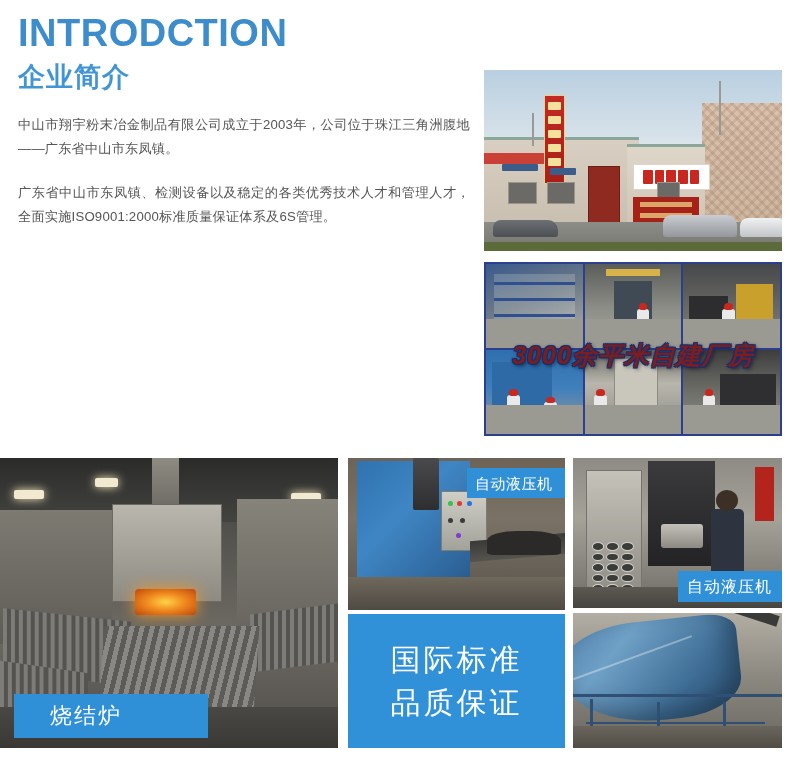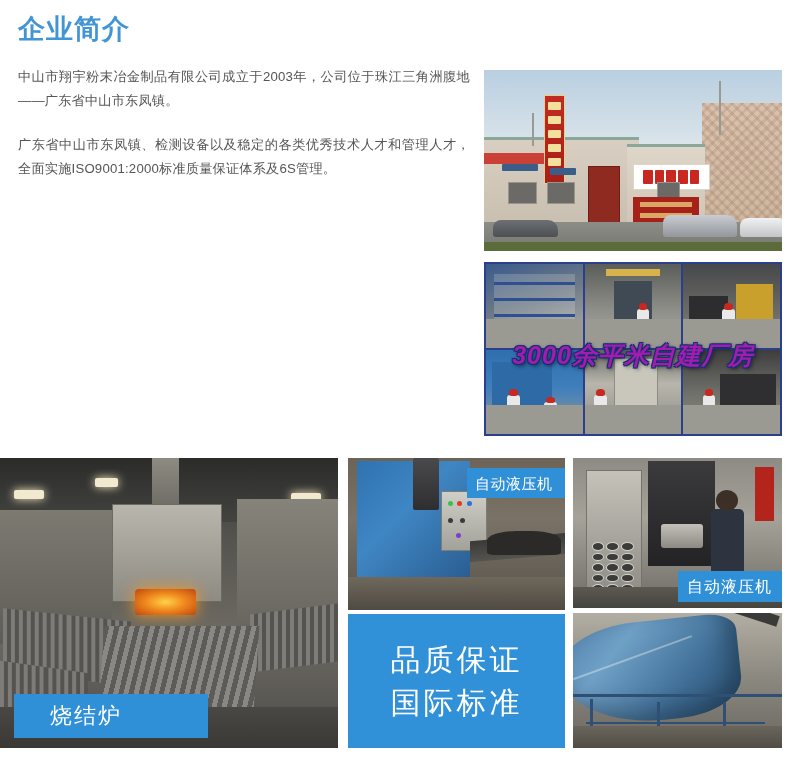--- a/index.html
+++ b/index.html
@@ -186,21 +186,21 @@
     border-radius:3px;
   }
   .worker::before {
     content:""; position:absolute; left:16%; top:-24%; width:68%; height:26%;
     background:#c8281f; border-radius:50% 50% 30% 30%;
   }
   .collage-text {
     position:absolute; left:0; top:44%; width:100%;
     text-align:center;
     font-size: 25px; font-weight:bold; font-style:italic;
-    color:#a21caf; letter-spacing:1px;
+    color:#7f1d1d; letter-spacing:1px;
     text-shadow: 0 0 3px #17306f, 1px 1px 0 #17306f, -1px 1px 0 #17306f,
                  1px -1px 0 #17306f, -1px -1px 0 #17306f, 2px 2px 4px rgba(0,0,0,.6);
     white-space:nowrap;
   }
 
   
   #photo-furnace { left: 0px; top: 458px; width: 338px; height: 290px; }
   .f-bg { position:absolute; inset:0; background:linear-gradient(180deg,#3a3a38 0%, #575550 30%, #6d6a63 60%, #4e4c48 100%); }
   .f-roof { position:absolute; left:0; top:0; width:100%; height:22%;
             background:linear-gradient(#2b2b2a,#434340); }
@@ -307,20 +307,21 @@
            background:#3a3a38; transform:rotate(18deg); transform-origin:right center; }
   .m-floor{ position:absolute; left:0; bottom:0; width:100%; height:16%;
             background:linear-gradient(#6a655c,#514d46); }
   #cap-mixer { left: 0px; bottom: 8px; width: 106px; height: 34px;
                padding-left: 10px; font-size: 19px; letter-spacing: 1px; }
 </style>
 </head>
 <body>
 
 <div class="intro-col">
+  <h1 class="page-title">INTRODCTION</h1>
   <h2 class="page-subtitle">企业简介</h2>
   <p class="body-para">中山市翔宇粉末冶金制品有限公司成立于2003年，公司位于珠江三角洲腹地——广东省中山市东凤镇。</p>
   <p class="body-para">广东省中山市东凤镇、检测设备以及稳定的各类优秀技术人才和管理人才，全面实施ISO9001:2000标准质量保证体系及6S管理。</p>
 </div>
 
 <div class="photo" id="photo-factory">
   <div class="scene">
     <div class="sky"></div>
     <div class="wall-right"></div>
     <div class="wall-left"></div>
@@ -450,22 +451,22 @@
       <span class="p1-led" style="left:32%; top:70%; background:#7b3fd0;"></span>
     </div>
     <div class="p1-belt"></div>
     <div class="p1-pile"></div>
     <div class="p1-floor"></div>
   </div>
   <div class="cap" id="cap-press1">自动液压机</div>
 </div>
 
 <div id="panel-quality">
+  <div class="quality-line">国际标准</div>
   <div class="quality-line">品质保证</div>
-  <div class="quality-line">国际标准</div>
 </div>
 
 <div class="photo" id="photo-press2">
   <div class="scene">
     <div class="p2-bg"></div>
     <div class="p2-cabinet"></div>
     <div class="p2-btns">
       <i></i>
         <i></i>
         <i></i>

